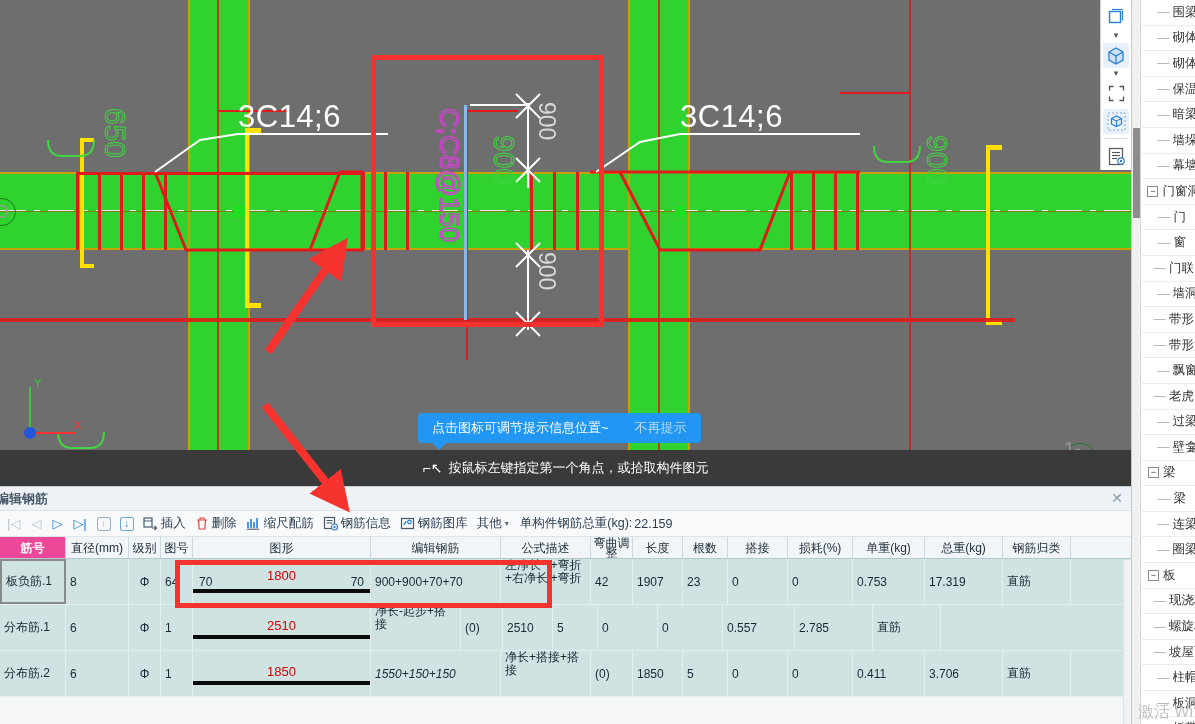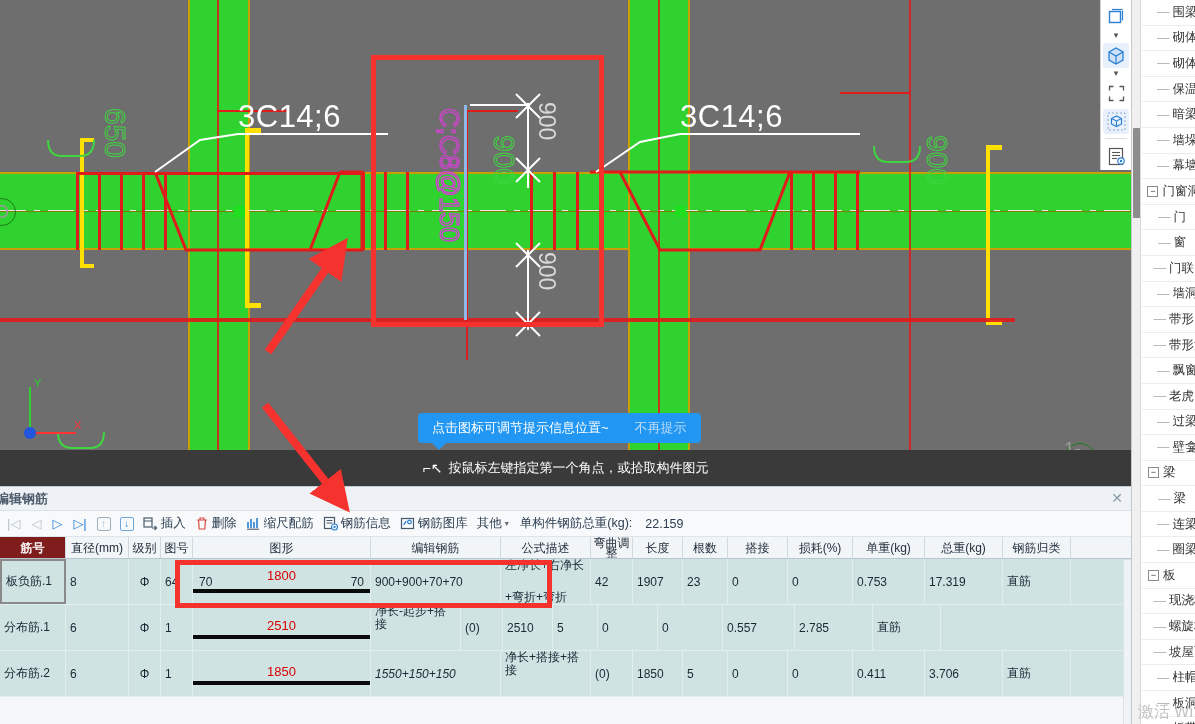--- a/index.html
+++ b/index.html
@@ -178,34 +178,34 @@
   #grid { width: 1131px; font-size: 12px; color: #1b2733; }
   .grid-head {
     display: flex; height: 22px; background: #f2f5f8;
     border-bottom: 1px solid #b9c6d1;
   }
   .grid-head > div {
     border-right: 1px solid #cfd9e2; display: flex; align-items: center;
     justify-content: center; text-align: center; line-height: 10px;
     font-size: 12px; color: #24303c; overflow: hidden;
   }
-  .grid-head > div.sel { background: #7f1d1d; color: #ffffff; font-weight: bold; }
+  .grid-head > div.sel { background: #ec4899; color: #ffffff; font-weight: bold; }
   .grid-row { display: flex; height: 46px; background: #cfe3e3;
               border-bottom: 1px solid #e3efef; }
   .grid-row > div {
     border-right: 1px solid #e3efef; display: flex; align-items: center;
     padding: 0 4px; overflow: hidden; font-size: 12px;
   }
   .grid-row > div.cell-first { background: #cfe3e3; }
   .grid-row.row-active > div.cell-first {
     border: 2px solid #8a8a8a; background: #cfe3e3;
   }
   .c-num { justify-content: flex-start; }
   .c-ctr { justify-content: center; }
-  .c-desc { flex-direction: column; align-items: flex-start !important;
+  .c-desc { flex-direction: row; align-items: flex-start !important;
             justify-content: space-between; line-height: 13px; }
 
   
   .shape-wrap { position: relative; width: 100%; height: 100%; }
   .shape-hook {
     position: absolute; left: 50%; transform: translateX(-50%);
     top: 12px; width: 190px; height: 22px;
   }
   .shape-hook .bar { position: absolute; left: 0; right: 0; bottom: 0; height: 4px; background: #0a0a0a; }
   .shape-hook .mid-val {
@@ -629,21 +629,21 @@
             <path d="M4 9c0-2 2-2 2-4" fill="none" stroke="#2a7fd4" stroke-width="1.3"></path>
             <circle cx="9.5" cy="6" r="1.8" fill="none" stroke="#2a7fd4" stroke-width="1.2"></circle>
           </svg>
         <span>钢筋图库</span>
       </span>
       <span class="tb-item">
         <span>其他</span>
         <span style="font-size:8px;color:#667;">▾</span>
       </span>
       <span class="tb-total">单构件钢筋总重(kg):</span>
-      <span class="tb-total" style="margin-left:12px;">22.159</span>
+      <span class="tb-total" style="margin-left:1px;">22.159</span>
     </div>
 
     <div id="grid">
       <div class="grid-head" id="grid-head">
           <div class="sel" style="width: 66px; flex: 0 0 66px;">筋号</div>
           <div style="width: 63px; flex: 0 0 63px;">直径(mm)</div>
           <div style="width: 32px; flex: 0 0 32px;">级别</div>
           <div style="width: 32px; flex: 0 0 32px;">图号</div>
           <div style="width: 178px; flex: 0 0 178px;">图形</div>
           <div style="width: 130px; flex: 0 0 130px;">编辑钢筋</div>

